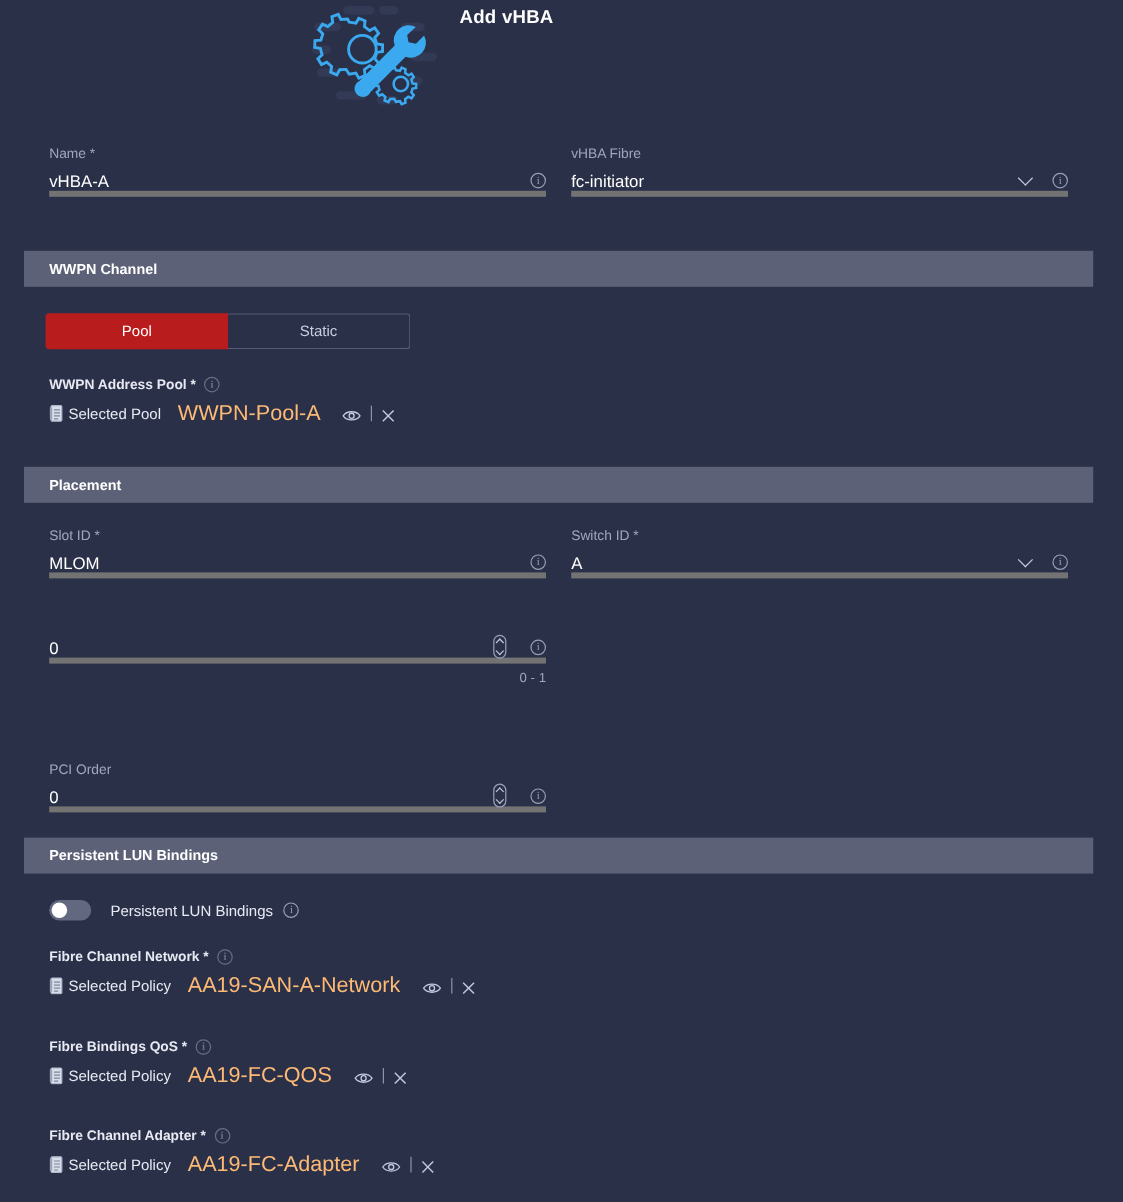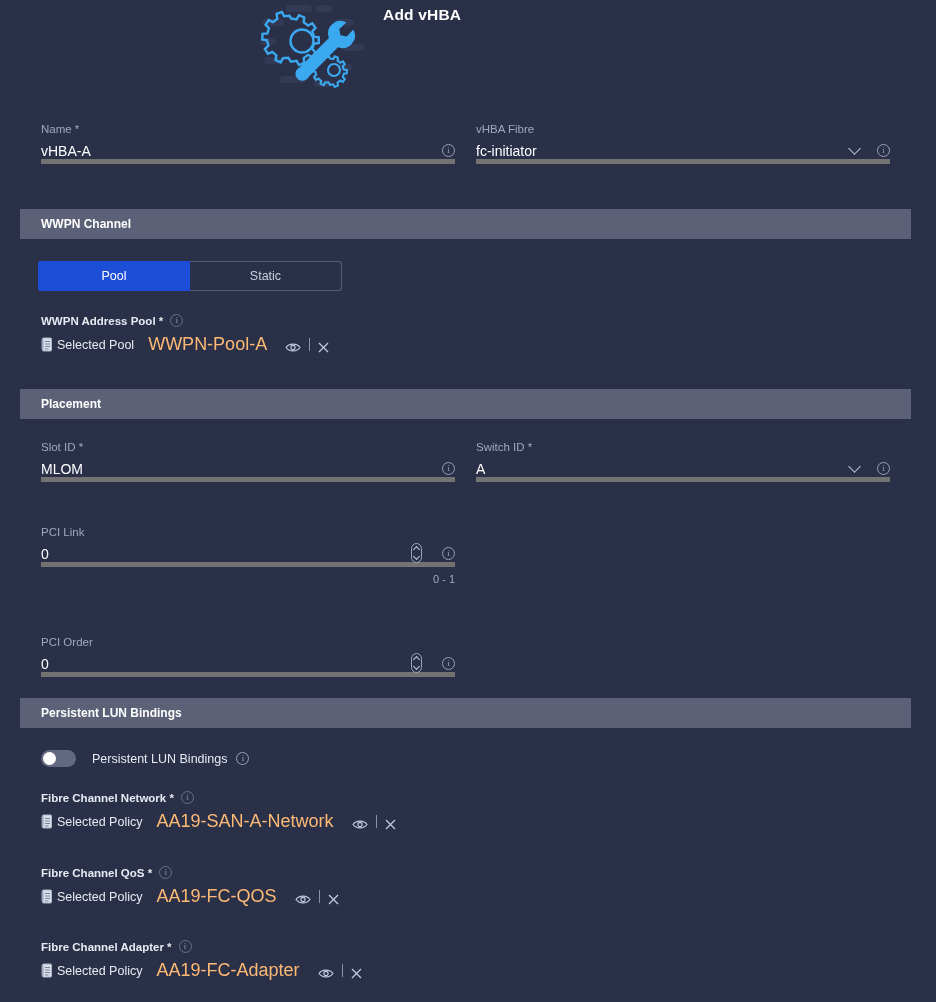--- a/index.html
+++ b/index.html
@@ -70,21 +70,21 @@
     margin-left: 21px; font-size: 12px; font-weight: bold; color: #ffffff;
   }
 
   
   .seg { position: absolute; left: 38px; display: flex; height: 30px; }
   .seg-btn {
     width: 152px; height: 30px; display: flex; align-items: center;
     justify-content: center; font-size: 12.5px;
   }
   .seg-btn.active {
-    background: #1d4ed8; color: #ffffff; border-radius: 3px 0 0 3px;
+    background: #b91c1c; color: #ffffff; border-radius: 3px 0 0 3px;
   }
   .seg-btn.inactive {
     color: #c7cedf; border: 1px solid #565c74;
     border-left: none; border-radius: 0 3px 3px 0; background: transparent;
   }
 
   
   .policy-block { position: absolute; left: 41px; }
   .policy-title {
     font-size: 11.5px; font-weight: bold; color: #e7eaf2;
@@ -227,21 +227,20 @@
   <div class="field" style="left:476px; top:440px; width:414px;">
     <div class="field-label">Switch ID *</div>
     <div class="field-line">
       <div class="field-value">A</div>
       <div class="icn chev-down" style="right:31px; top:2px;"></div>
       <div class="icn info-icon" style="right:0; top:2px;">i</div>
     </div>
   </div>
 
   <div class="field" style="left:41px; top:525px; width:414px;">
-    <div class="field-label">PCI Link</div>
     <div class="field-line">
       <div class="field-value">0</div>
       <div class="icn stepper" style="right:33px; top:-2px;">
         <i class="up"></i>
           <i class="dn"></i>
       </div>
       <div class="icn info-icon" style="right:0; top:2px;">i</div>
       <div class="helper-text">0 - 1</div>
     </div>
   </div>
@@ -301,21 +300,21 @@
         <svg width="11" height="11" viewBox="0 0 11 11">
           <line x1="1" y1="1" x2="10" y2="10" stroke="#c3cade" stroke-width="1.2"></line>
           <line x1="10" y1="1" x2="1" y2="10" stroke="#c3cade" stroke-width="1.2"></line>
         </svg>
       </span>
     </div>
   </div>
 
   <div class="policy-block" style="top:866px;">
     <div class="policy-title">
-      <span>Fibre Channel QoS *</span>
+      <span>Fibre Bindings QoS *</span>
       <span class="info-icon">i</span>
     </div>
     <div class="policy-row">
       <span class="doc-icon">
         <svg width="12" height="15" viewBox="0 0 12 15">
           <rect x="1.5" y="1" width="9" height="13" rx="1" fill="#d8dde9" stroke="#aeb6c9"></rect>
           <rect x="0.5" y="2.5" width="2" height="10" fill="#9aa3b8"></rect>
           <g stroke="#7e869c" stroke-width="1">
             <line x1="4" y1="4.5" x2="9" y2="4.5"></line>
             <line x1="4" y1="7" x2="9" y2="7"></line>

